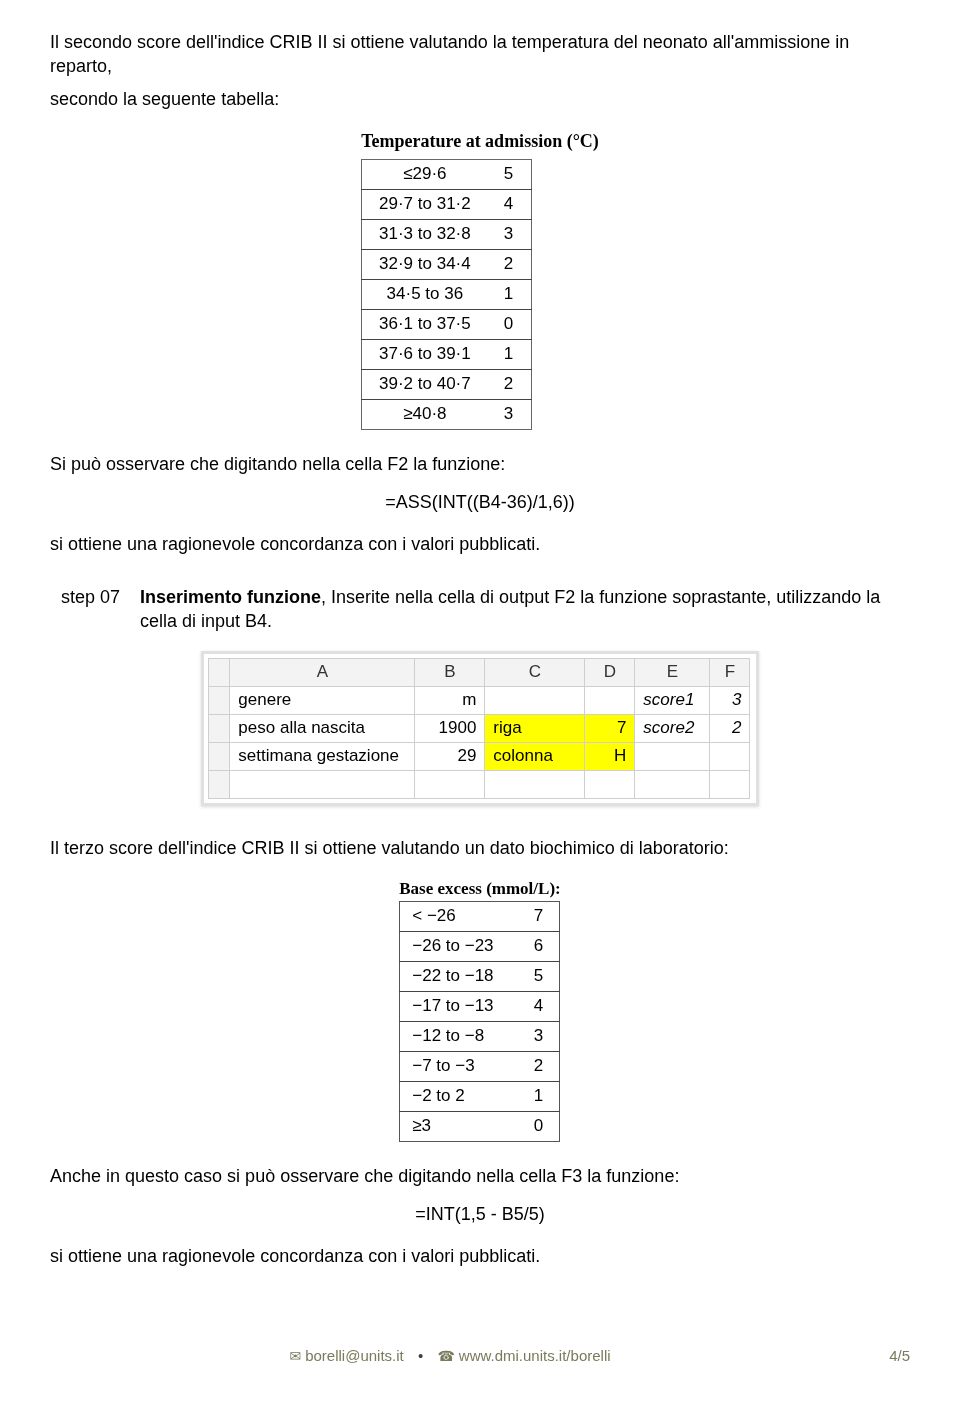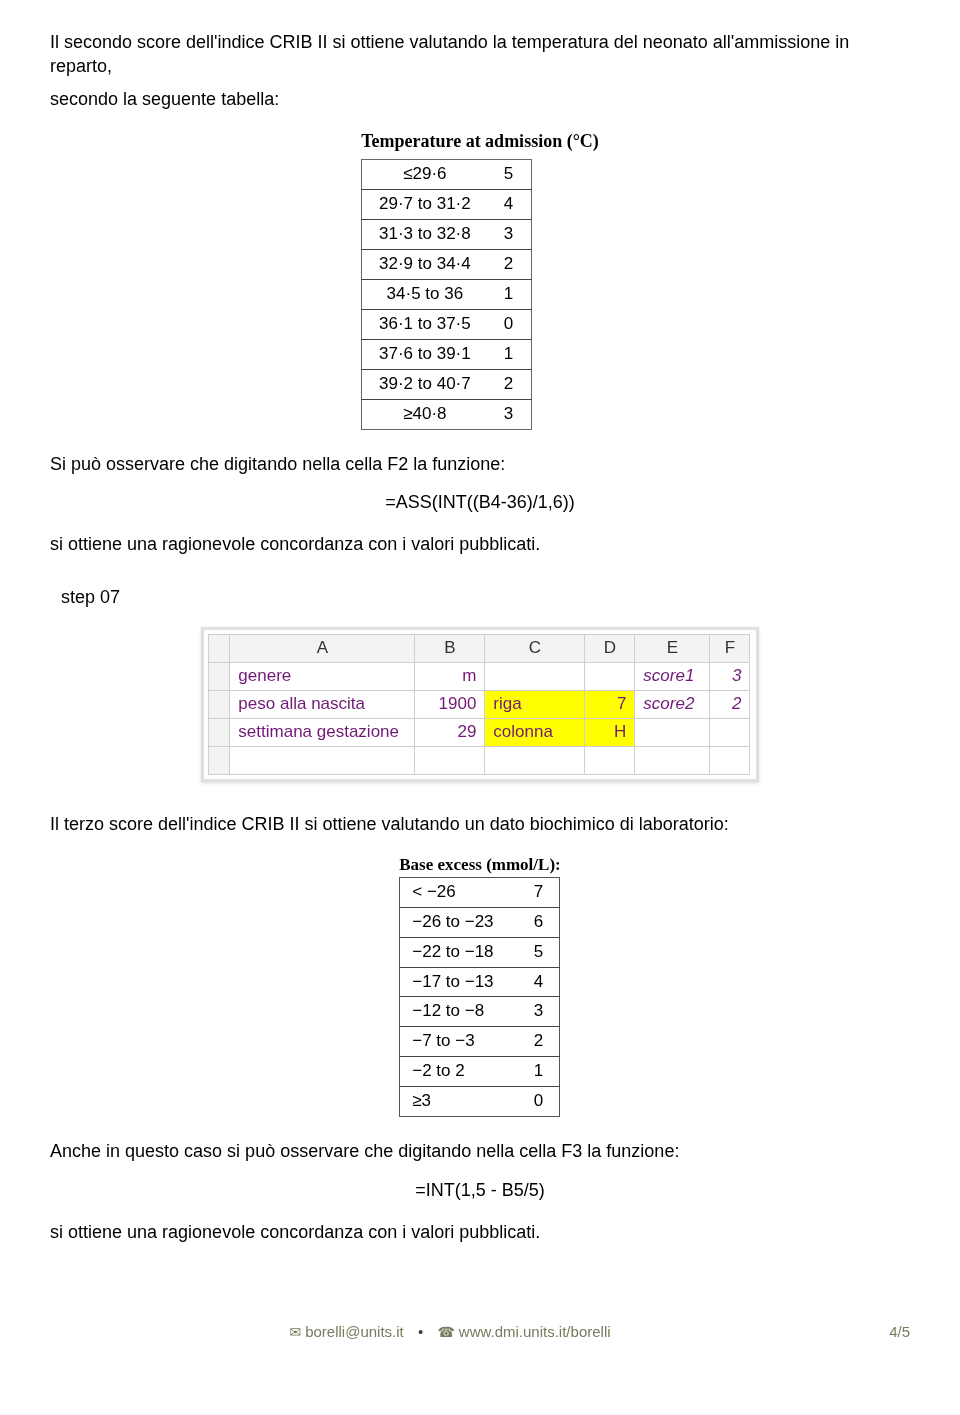--- a/index.html
+++ b/index.html
@@ -50,21 +50,21 @@
     background: #fff;
     padding: 4px 6px 4px 4px;
   }
   table.ss { border-collapse: collapse; }
   table.ss th, table.ss td {
     border: 1px solid #cfcfcf;
     font-family: Arial, Helvetica, sans-serif;
     font-size: 17px;
     padding: 2px 8px;
     background: #fff;
-    color: #701a75;
+    color: #000000;
     text-align: left;
     height: 24px;
   }
   table.ss th {
     background: #f3f3f3;
     text-align: center;
     font-weight: normal;
     color: #333;
   }
   table.ss .col-A { width: 185px; }
@@ -163,20 +163,23 @@
     </table>
   </div>
 </div>
 
 <p class="body-text">Si può osservare che digitando nella cella F2 la funzione:</p>
 <p class="formula-center">=ASS(INT((B4-36)/1,6))</p>
 <p class="body-text">si ottiene una ragionevole concordanza con i valori pubblicati.</p>
 
 <div class="step-row">
   <div class="step-label">step 07</div>
+  <div class="step-body">
+    <b>Inserimento funzione</b><span>, Inserite nella cella di output F2 la funzione soprastante, utilizzando la cella di input B4.</span>
+  </div>
 </div>
 
 <div class="ss-wrap">
   <div class="ss-outer">
     <table class="ss">
       <thead>
         <tr id="ss-head">
             <th style="width: 14px;"></th>
             <th>A</th>
             <th>B</th>

